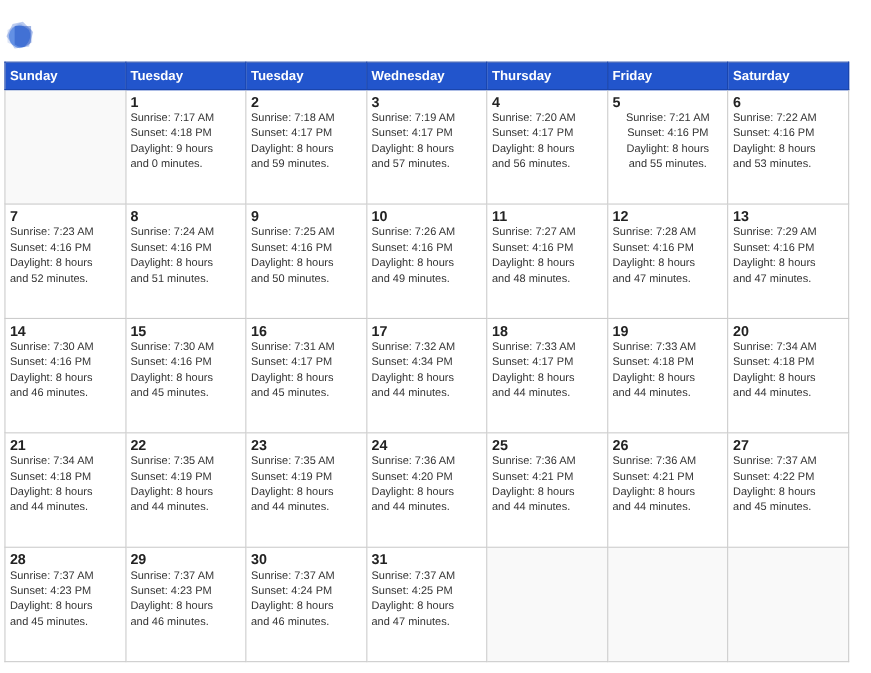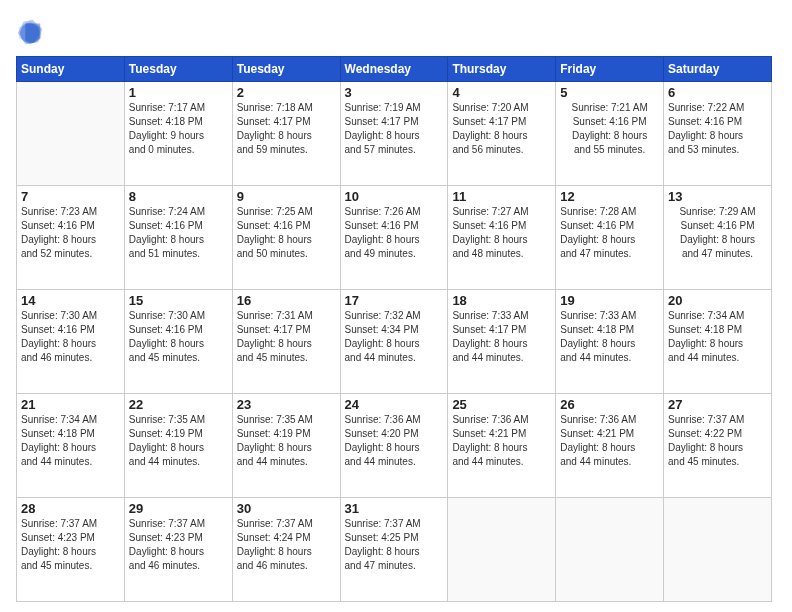--- a/index.html
+++ b/index.html
@@ -6,21 +6,21 @@
     body {
       font-family: Arial, sans-serif;
       background: #fff;
       width: 792px;
       height: 612px;
       overflow: hidden;
     }
     .page {
       width: 792px;
       height: 612px;
-      padding: 18px 20px 10px 16px;
+      padding: 18px 20px 10px 4px;
       display: flex;
       flex-direction: column;
     }
     .header {
       display: flex;
       justify-content: space-between;
       align-items: flex-start;
       margin-bottom: 10px;
     }
     .logo {
@@ -209,21 +209,21 @@
           </td>
           <td>
             <span class="day-num">12</span>
             <div class="day-info" style="white-space: pre-line;">Sunrise: 7:28 AM
 Sunset: 4:16 PM
 Daylight: 8 hours
 and 47 minutes.</div>
           </td>
           <td>
             <span class="day-num">13</span>
-            <div class="day-info" style="white-space: pre-line; text-align: center;">Sunrise: 7:29 AM
+            <div class="day-info" style="white-space: pre-line;">Sunrise: 7:29 AM
 Sunset: 4:16 PM
 Daylight: 8 hours
 and 47 minutes.</div>
           </td>
         </tr>
         <tr>
           <td>
             <span class="day-num">14</span>
             <div class="day-info" style="white-space: pre-line;">Sunrise: 7:30 AM
 Sunset: 4:16 PM

